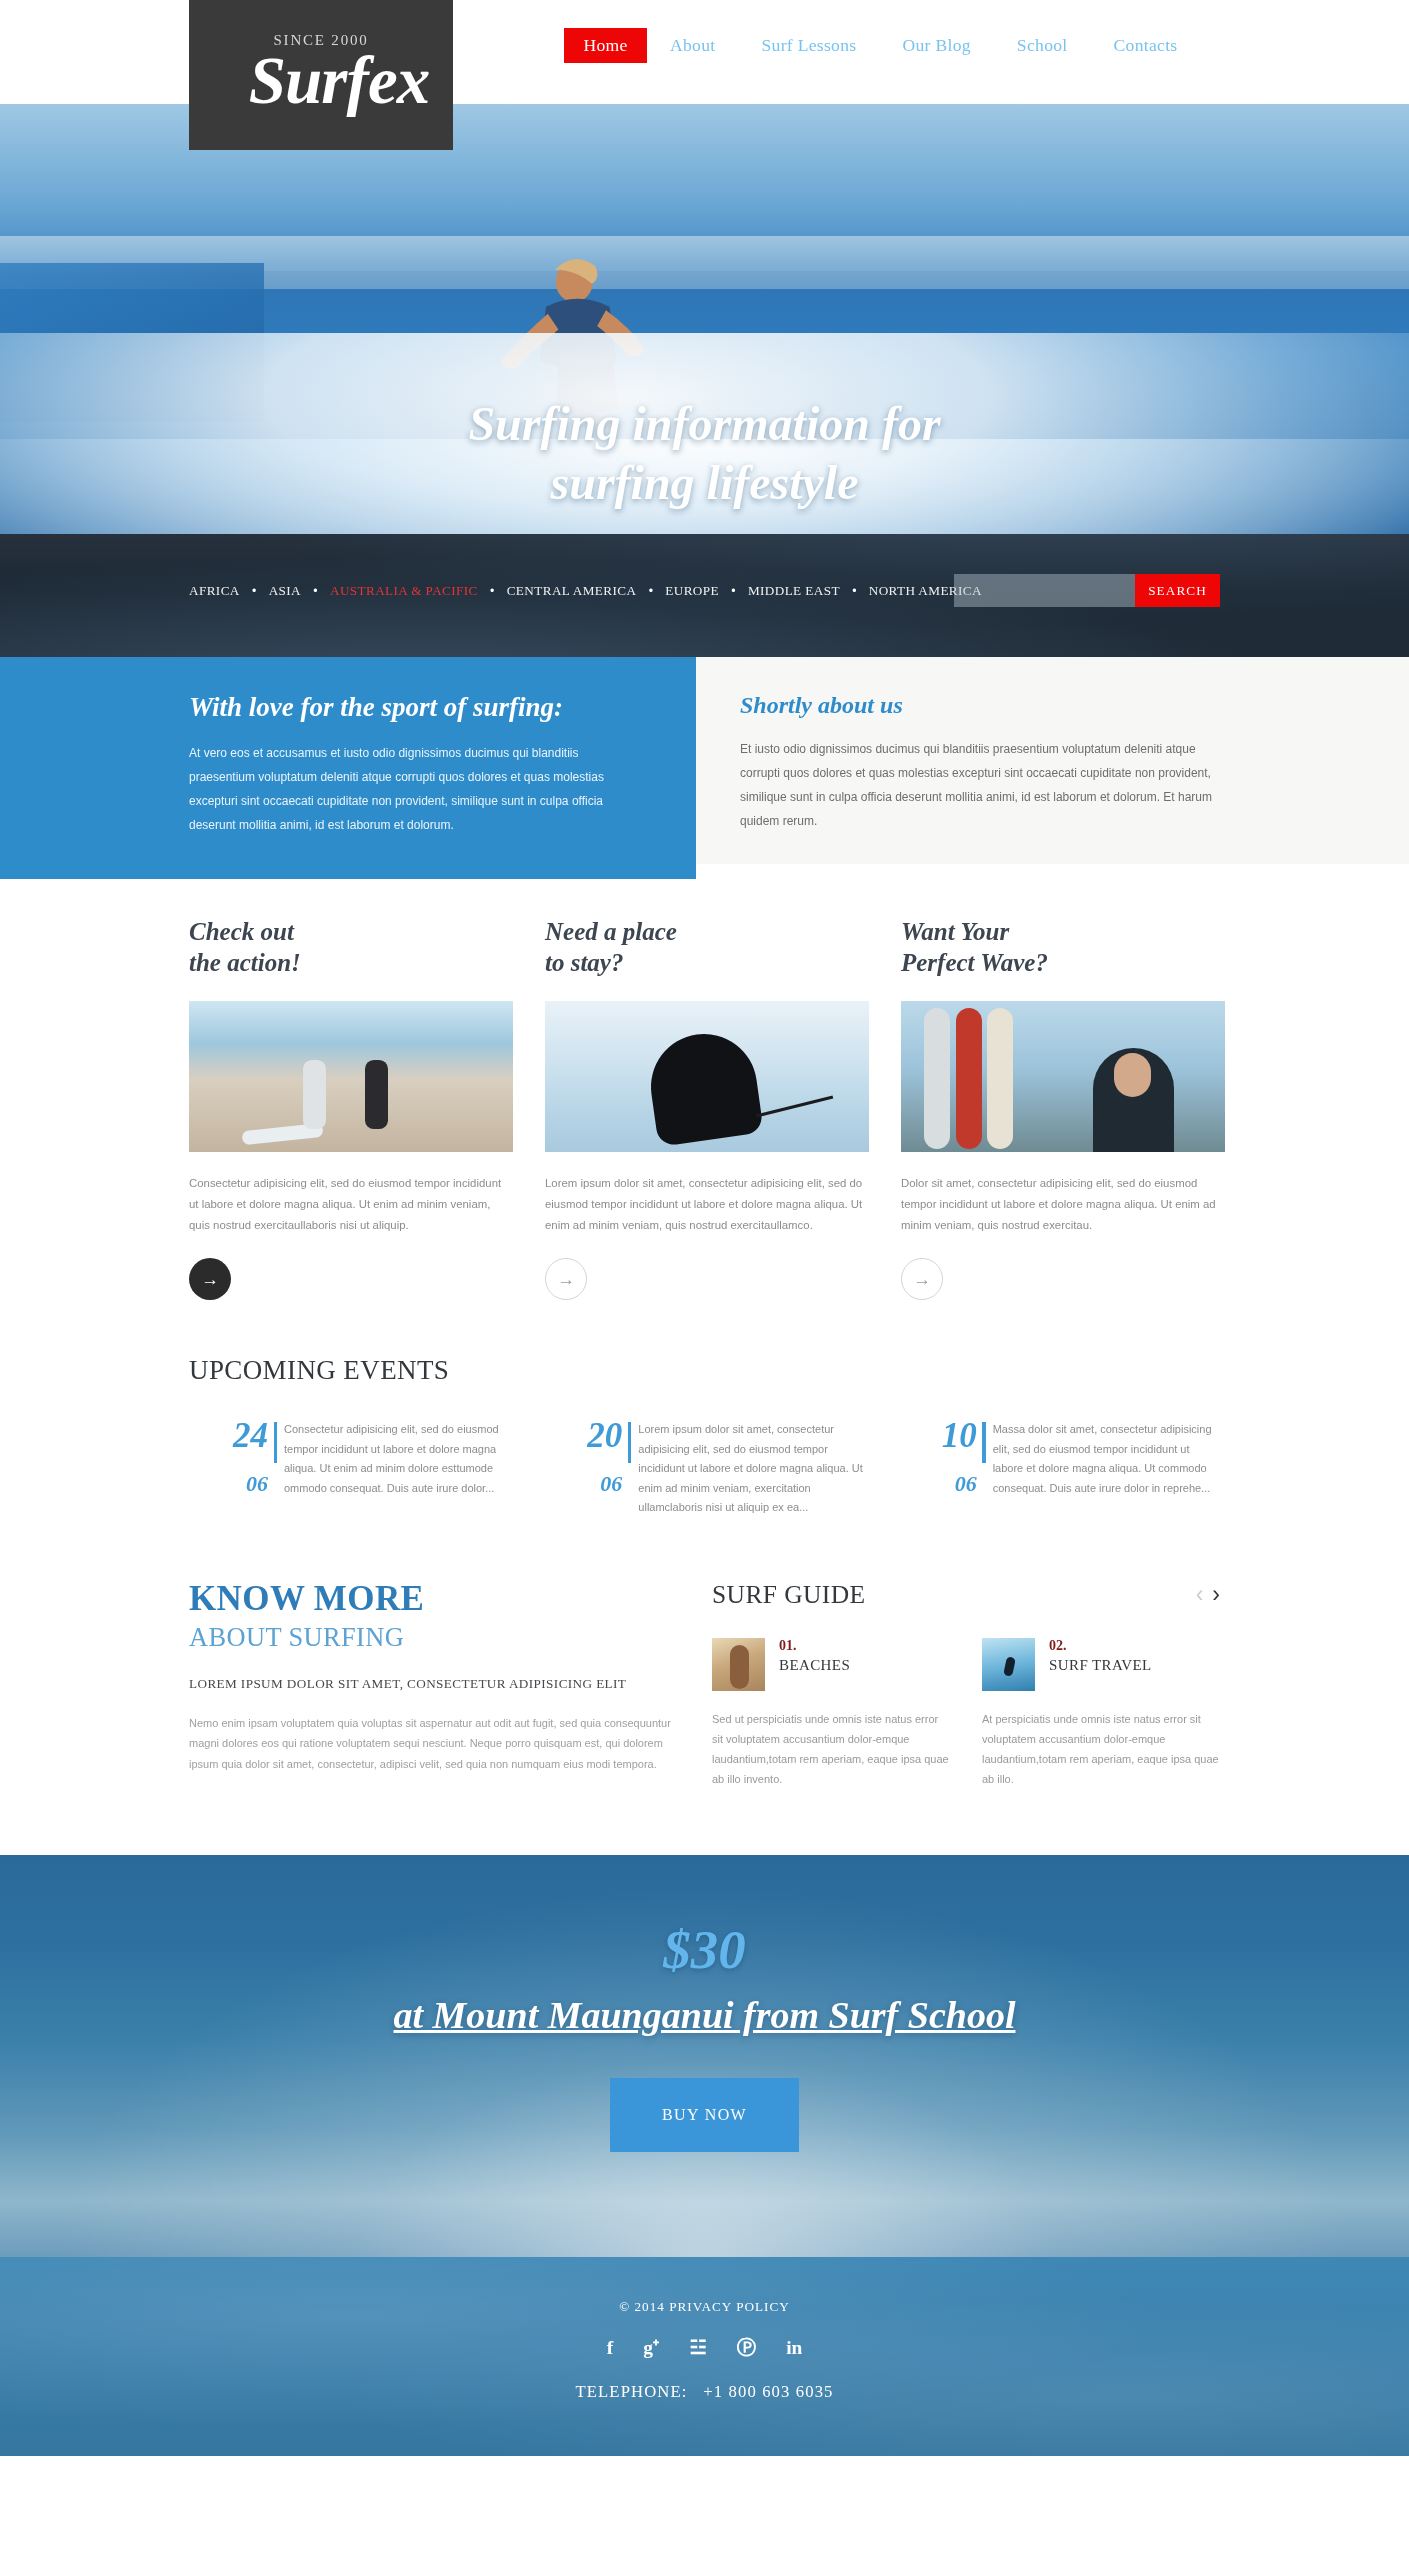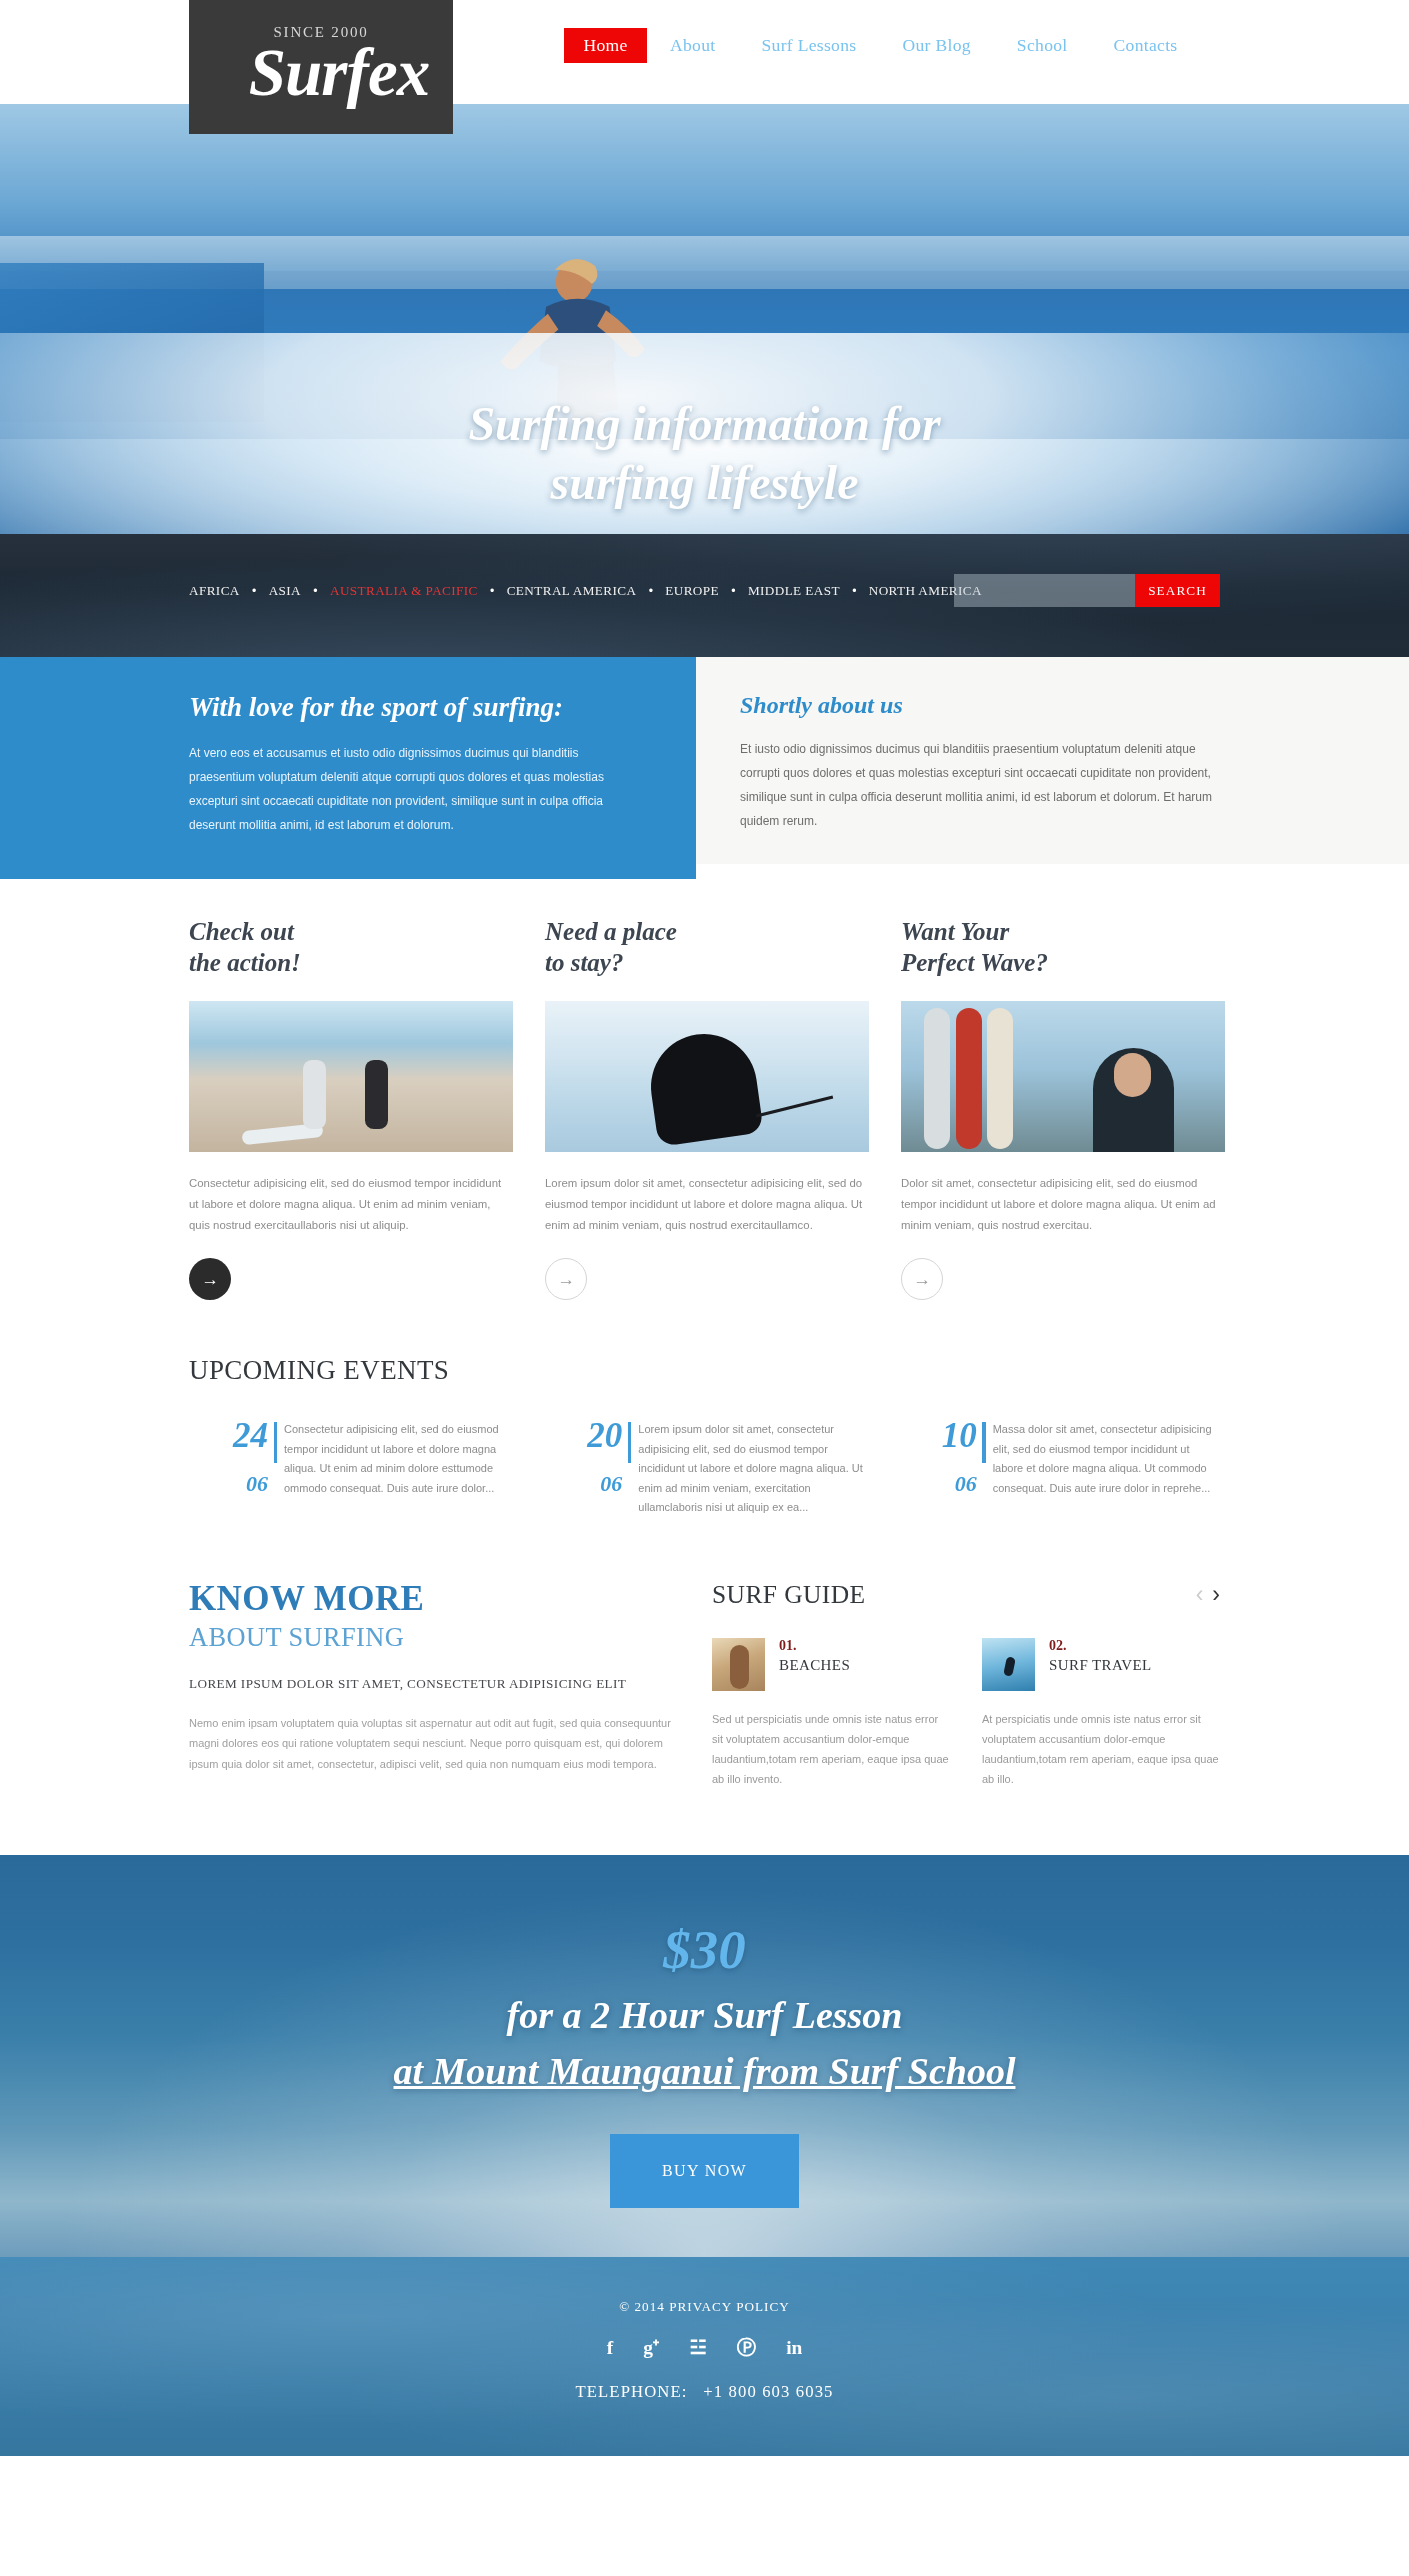--- a/index.html
+++ b/index.html
@@ -10,21 +10,21 @@
     overflow:hidden;
     position:relative;
   }
   .page { width:1409px; position:relative; }
 
   
   .header {
     height:104px; background:#ffffff; position:relative; z-index:30;
   }
   .logo-box {
-    position:absolute; left:189px; top:0; width:264px; height:134px;
+    position:absolute; left:189px; top:0; width:264px; height:150px;
     background:#3a3a3a; z-index:40;
     display:flex; flex-direction:column; align-items:center; justify-content:center;
   }
   .logo-since {
     color:#d8d8d8; font-family:"Liberation Serif", serif;
     font-size:15px; letter-spacing:1.8px; margin-bottom:-7px;
   }
   .logo-name {
     color:#ffffff; font-family:"Liberation Serif", serif;
     font-style:italic; font-weight:bold; font-size:67px;
@@ -520,21 +520,20 @@
           </div>
           <div class="g-p">At perspiciatis unde omnis iste natus error sit voluptatem accusantium dolor-emque laudantium,totam rem aperiam, eaque ipsa quae ab illo.</div>
         </div>
       </div>
     </div>
   </div>
 
   <div class="promo">
     <div class="promo-inner">
       <div class="promo-price">$30</div>
-      <div class="promo-l1">for a 2 Hour Surf Lesson</div>
       <div class="promo-l2">at Mount Maunganui from Surf School</div>
       <button class="buy-btn">BUY NOW</button>
     </div>
   </div>
 
   <div class="footer">
     <div class="footer-inner">
       <div class="copyright">© 2014 PRIVACY POLICY</div>
       <div class="socials">
         <span>f</span>

